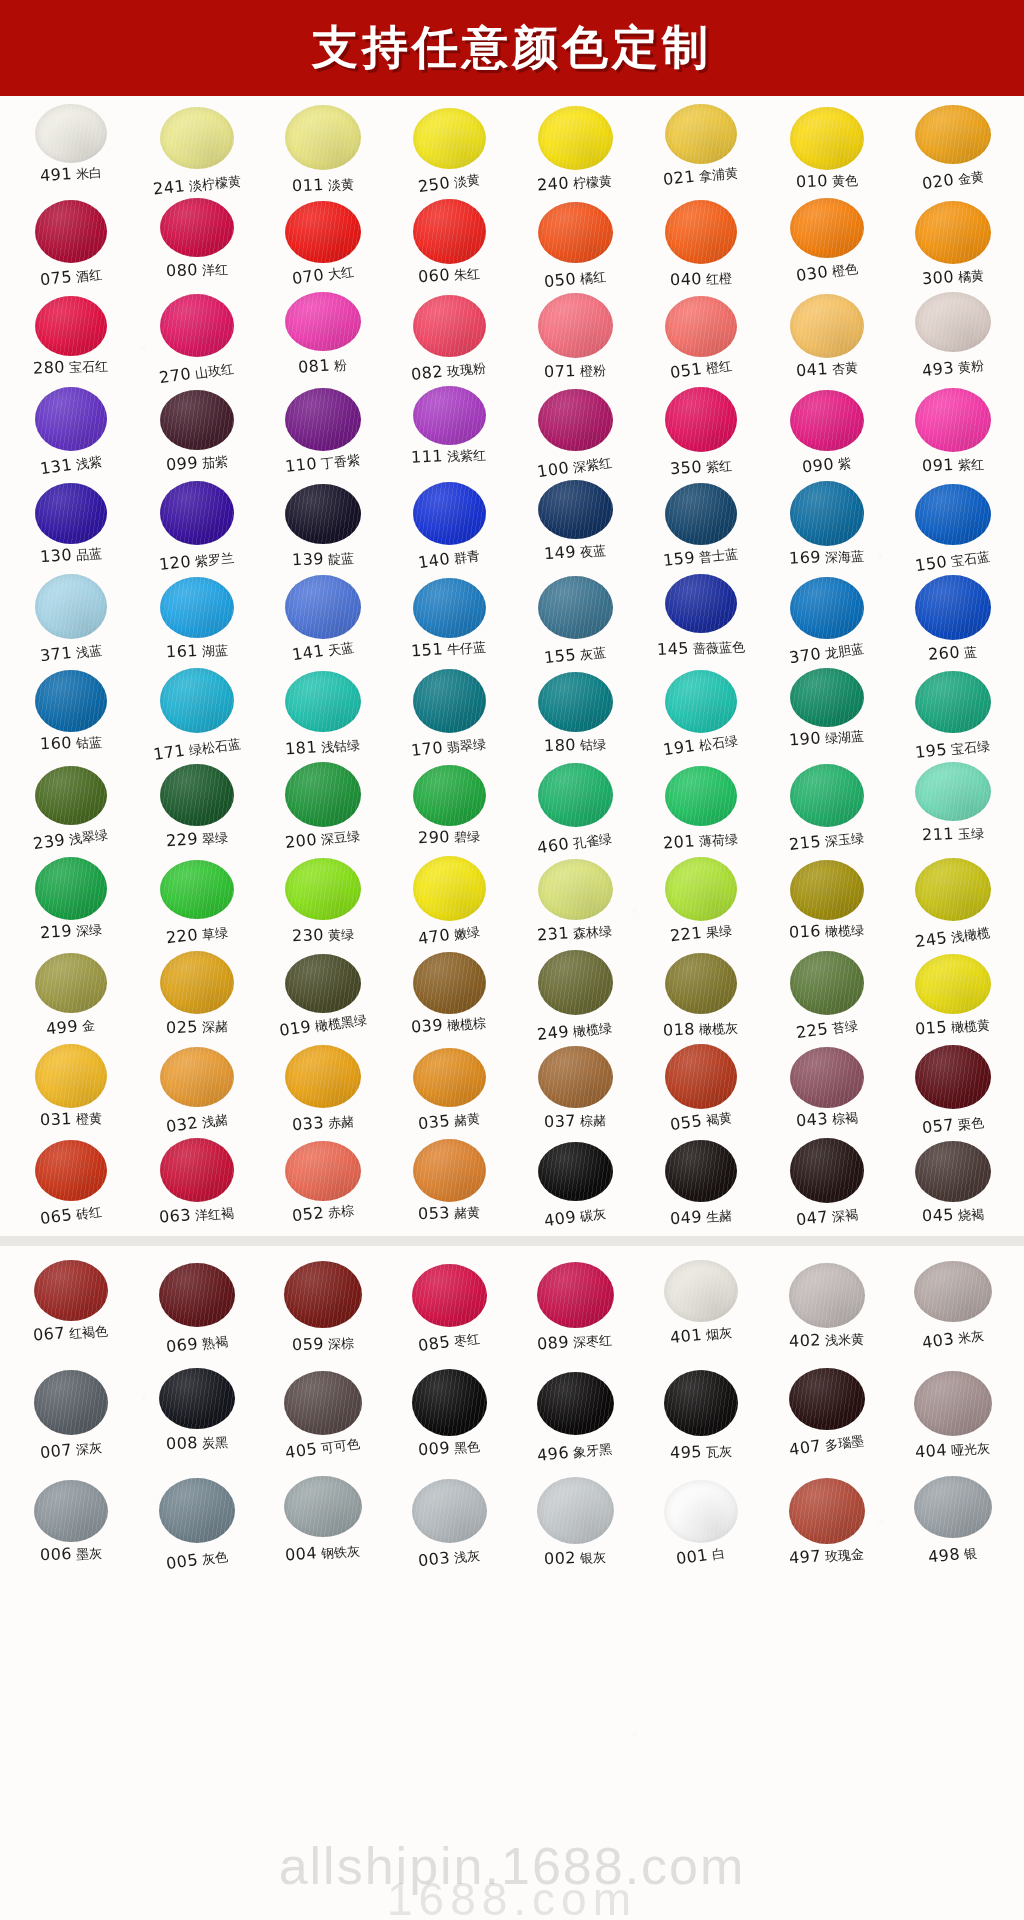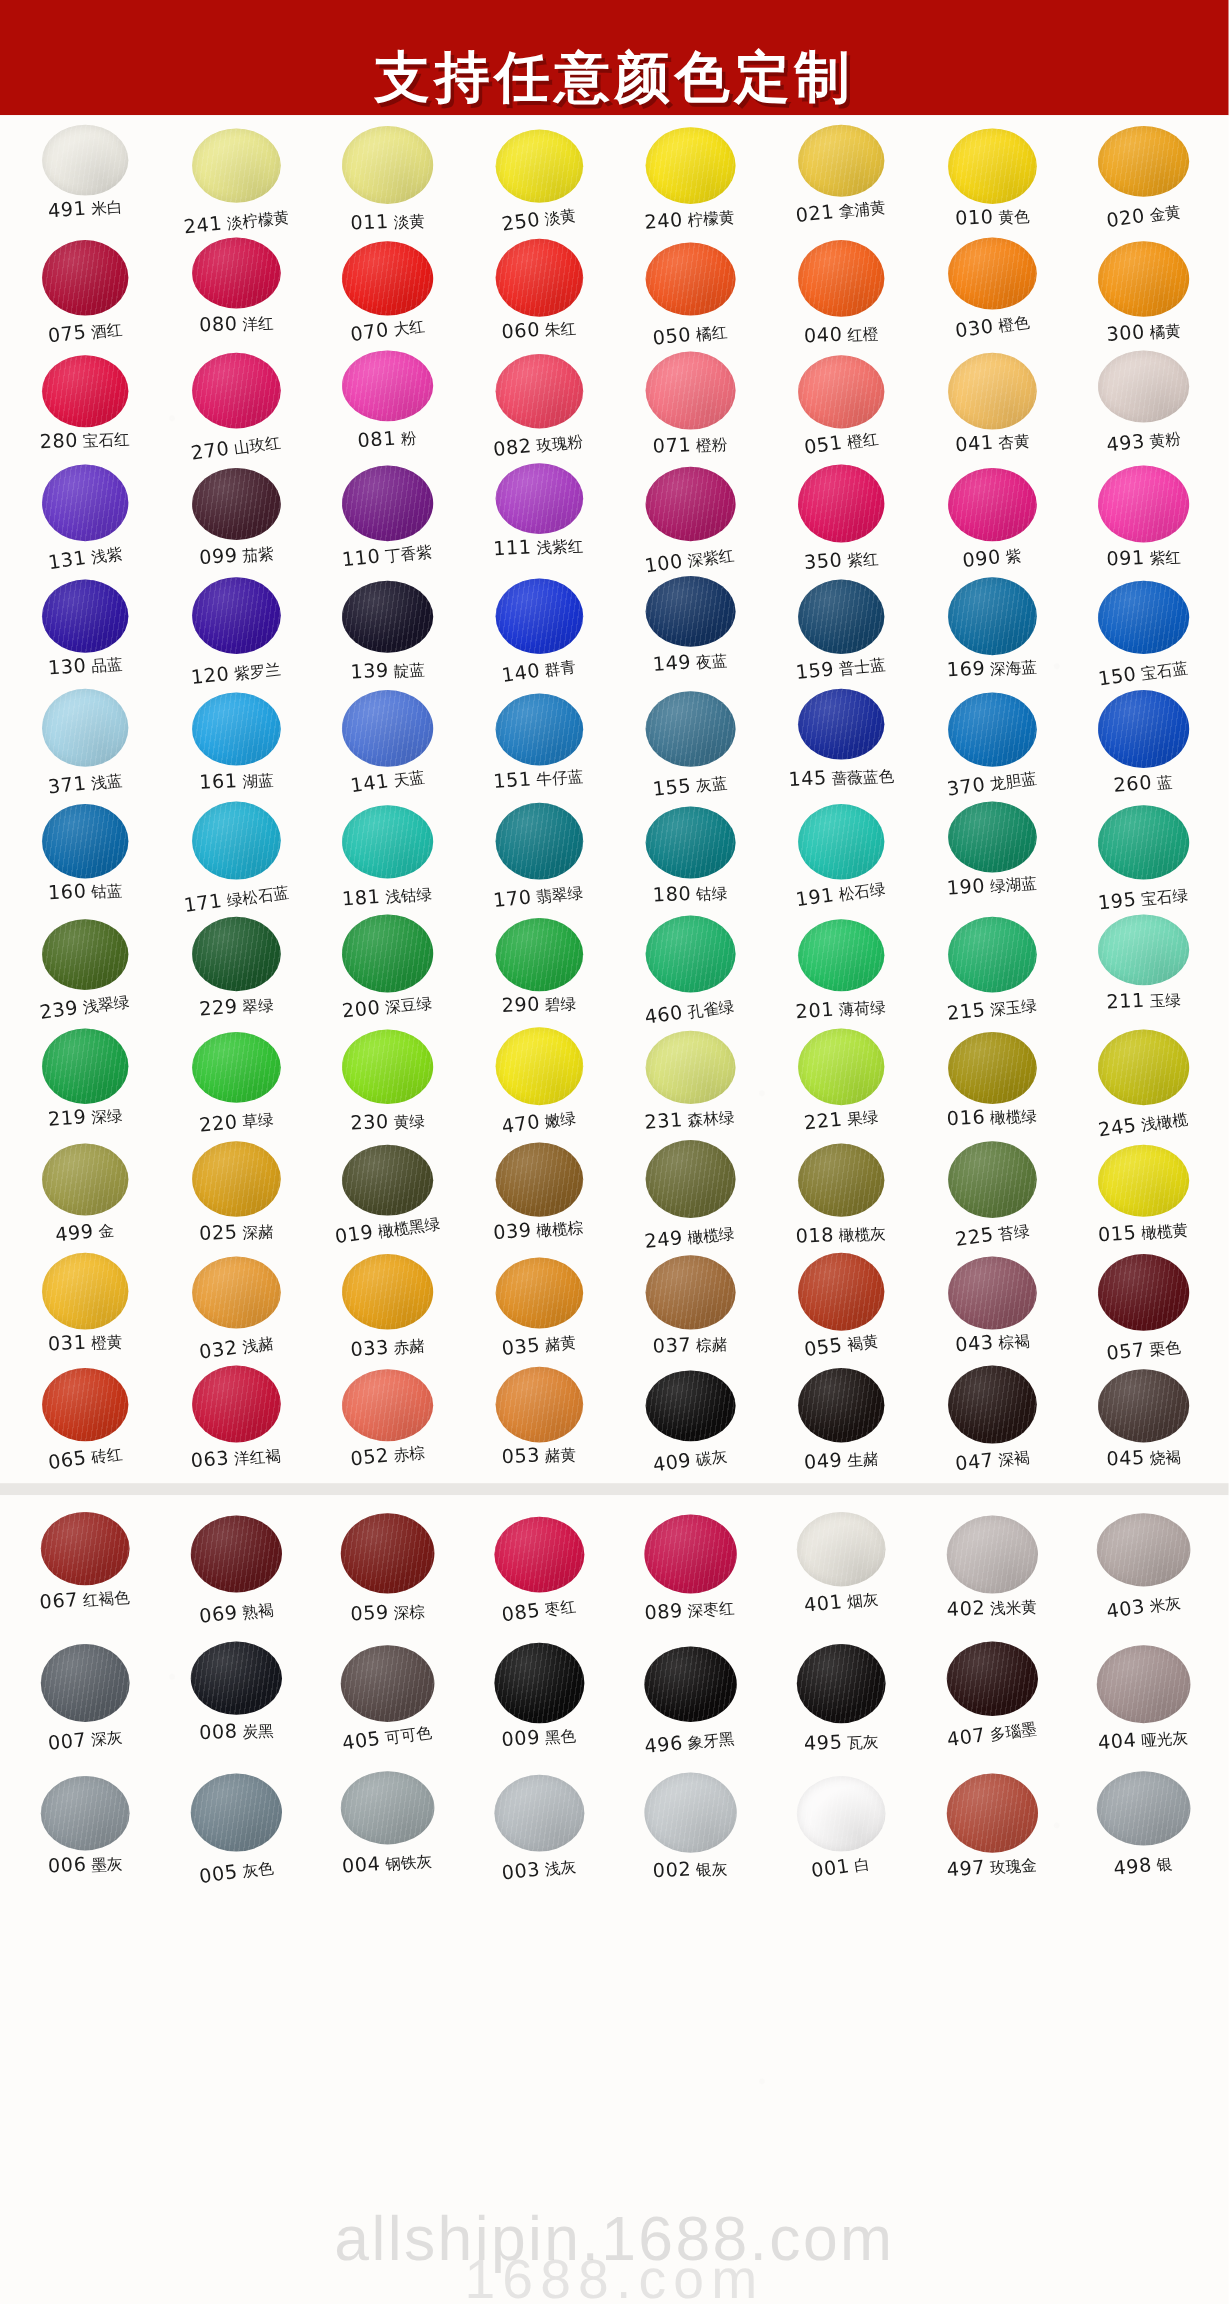--- a/index.html
+++ b/index.html
@@ -10,21 +10,21 @@
     font-family:"Liberation Sans","DejaVu Sans",sans-serif;
     overflow:hidden;
     position:relative;
   }
   #page{position:relative;width:1024px;height:1920px;background:#fefefd;overflow:hidden;}
 
   
   #banner{
     position:absolute;left:0;top:0;width:1024px;height:96px;
     background:#b00b05;
-    display:flex;align-items:flex-end;justify-content:center;
+    display:flex;align-items:center;justify-content:center;
   }
   #banner-title{
     color:#ffffff;
     font-size:46px;
     font-weight:bold;
     letter-spacing:4px;
     text-shadow:3px 3px 0 rgba(0,0,0,.28);
     font-family:"DejaVu Sans","Liberation Sans",sans-serif;
     white-space:nowrap;
   }

